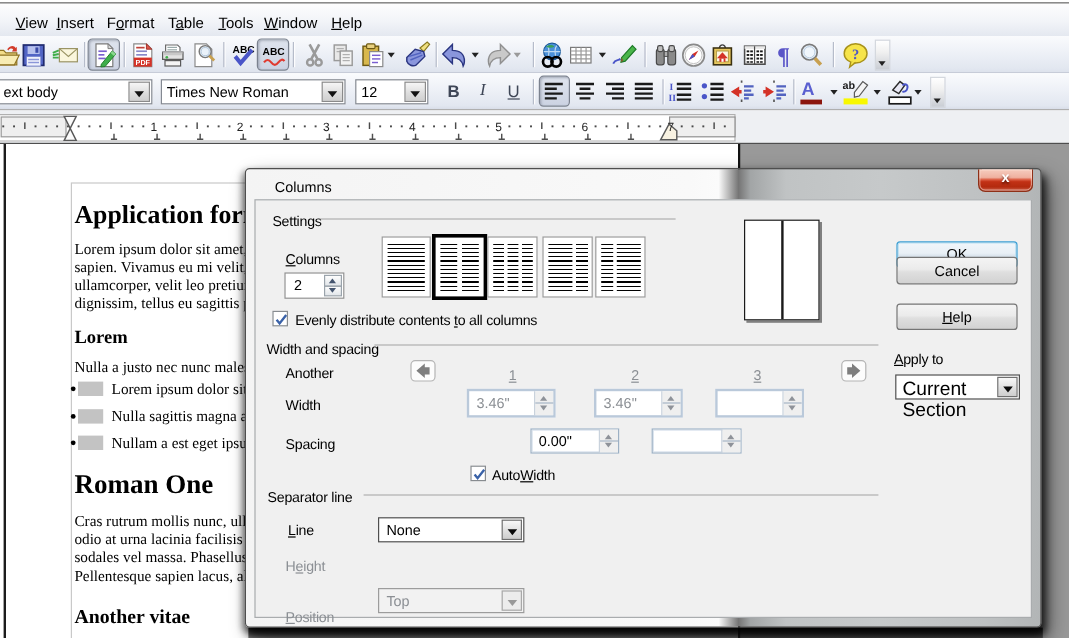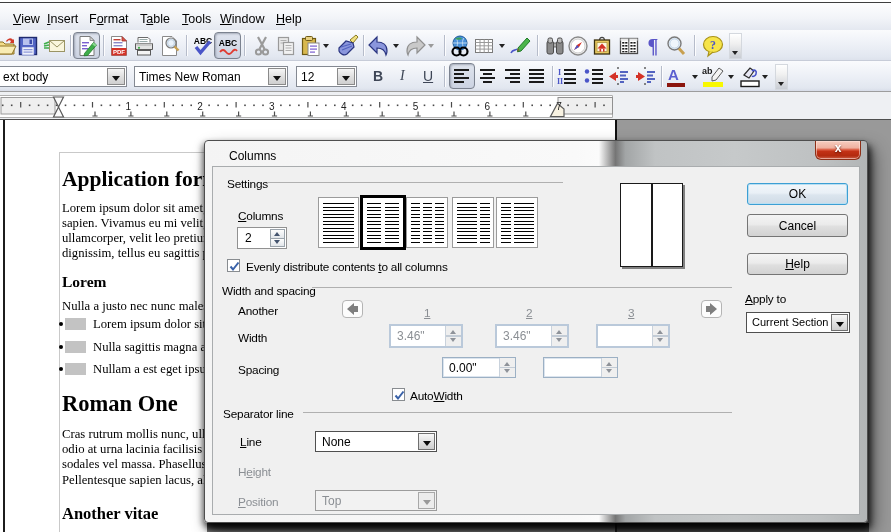--- a/index.html
+++ b/index.html
@@ -555,21 +555,21 @@
     <svg width="13" height="13" viewBox="0 0 13 13">
         <path d="M2.5 6.5 L5 9.5 L10.5 2.5" fill="none" stroke="#3a62a8" stroke-width="2"></path>
       </svg>
   </div>
   <div class="lbl" style="left:41px;top:119px">Evenly distribute contents <u>t</u>o all columns</div>
 
   <div style="position:absolute;left:415px;top:42px;width:63px;height:84px;background:#fff;border:1px solid #1a1a1a;box-shadow:2px 2px 0 #808080">
     <div style="position:absolute;left:30px;top:0;width:2px;height:100%;background:#1a1a1a"></div>
   </div>
 
-  <div class="btn" style="left:542px;top:42px;border-color:#3c9fd4;background:linear-gradient(#f1f6fa,#e9f0f6 45%,#dbe5ee 55%,#cfdbe6);box-shadow:inset 0 0 0 1px #b9dff2"><span>OK</span></div>
+  <div class="btn" style="left:542px;top:60px;border-color:#3c9fd4;background:linear-gradient(#f1f6fa,#e9f0f6 45%,#dbe5ee 55%,#cfdbe6);box-shadow:inset 0 0 0 1px #b9dff2"><span>OK</span></div>
   <div class="btn" style="left:542px;top:73px;height:23px"><span style="top:4px">Cancel</span></div>
   <div class="btn" style="left:542px;top:112px"><span><u>H</u>elp</span></div>
 
   <div class="lbl" style="left:17px;top:143px">Width and spacing</div>
   <div class="hline" style="left:107px;top:146px;width:420px"></div>
   <div class="lbl" style="left:33px;top:163px">Another</div>
   <div style="position:absolute;left:137px;top:159px;width:21px;height:18px;border:1px solid #b4b4b4;border-radius:4px;background:#fcfcfc">
     <svg width="19" height="16" viewBox="0 0 19 16">
         <path d="M11 5 H15 V11 H11 V14 L4 8 L11 2 Z" fill="#7e7e7e"></path>
       </svg>
@@ -610,24 +610,24 @@
   <div class="lbl" style="left:205px;top:248px">Auto<u>W</u>idth</div>
 
   <div class="lbl" style="left:18px;top:266px">Separator line</div>
   <div class="hline" style="left:98px;top:271px;width:429px"></div>
   <div class="lbl" style="left:35px;top:294px"><u>L</u>ine</div>
   <div class="ecombo" style="left:110px;top:290px">
       <span class="btxt">None</span>
       <span class="cb"></span>
     </div>
   <div class="glbl" style="left:33px;top:324px">H<u>e</u>ight</div>
-  <div class="glbl" style="left:33px;top:354px"><u>P</u>osition</div>
+  <div class="glbl" style="left:33px;top:366px"><u>P</u>osition</div>
   <div class="dcombo" style="left:110px;top:349px">
       <span class="gtxt2">Top</span>
       <span class="cb gray"></span>
     </div>
 
   <div class="lbl" style="left:540px;top:151px"><u>A</u>pply to</div>
   <div class="ecombo" style="left:541px;top:171px;width:104px">
-      <span class="btxt" style="font-size:11px;left:5px">Current Section</span>
+      <span class="btxt" style="font-size:16px;left:5px">Current Section</span>
       <span class="cb"></span>
     </div>
 </div>
 
 </body></html>

